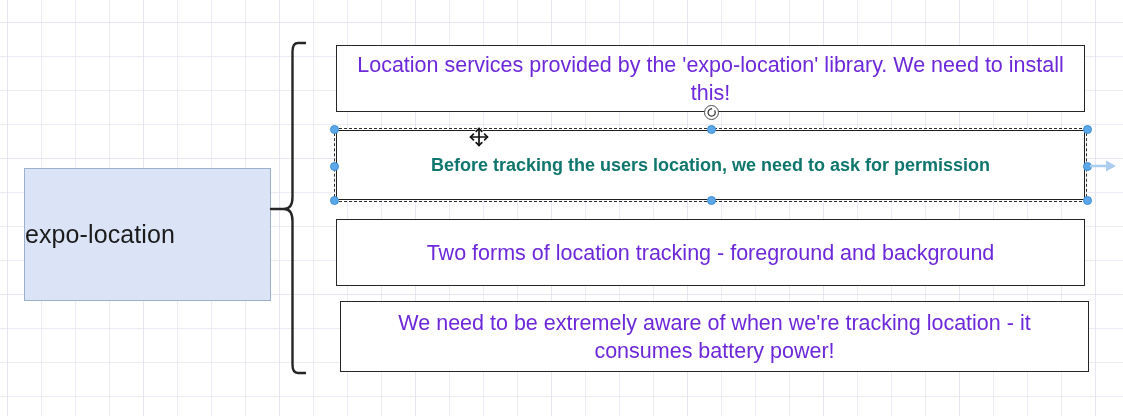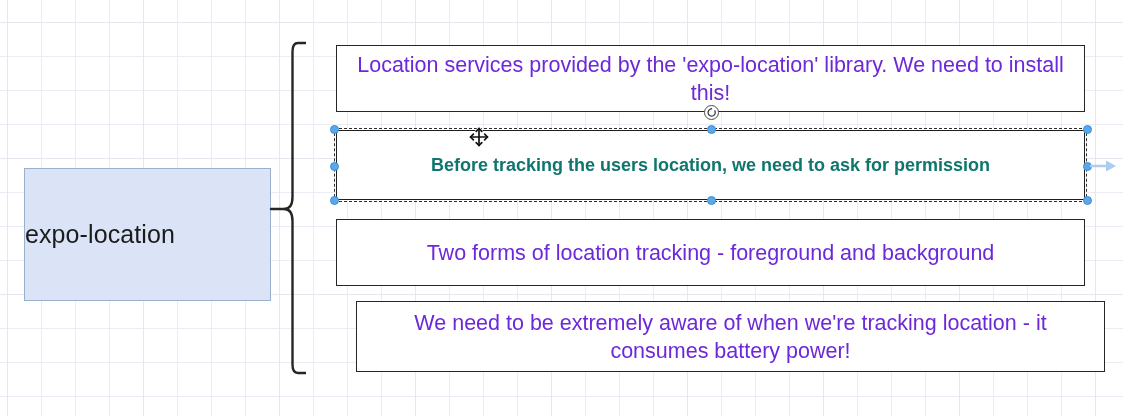--- a/index.html
+++ b/index.html
@@ -69,21 +69,21 @@
   }
   .tbox .txt {
     font-size: 21.5px;
     line-height: 28px;
     color: #6d28d9;
     white-space: pre-line;
   }
 
   #box1 { left: 336px; top: 45px;  width: 749px; height: 67px; }
   #box3 { left: 336px; top: 219px; width: 749px; height: 67px; }
-  #box4 { left: 356px; top: 301px; width: 749px; height: 71px; }
+  #box4 { left: 340px; top: 301px; width: 749px; height: 71px; }
 
   
   #box2 {
     position: absolute;
     left: 336px;
     top: 130px;
     width: 749px;
     height: 70px;
     background: #ffffff;
     border: 1.4px solid #1f1f1f;

